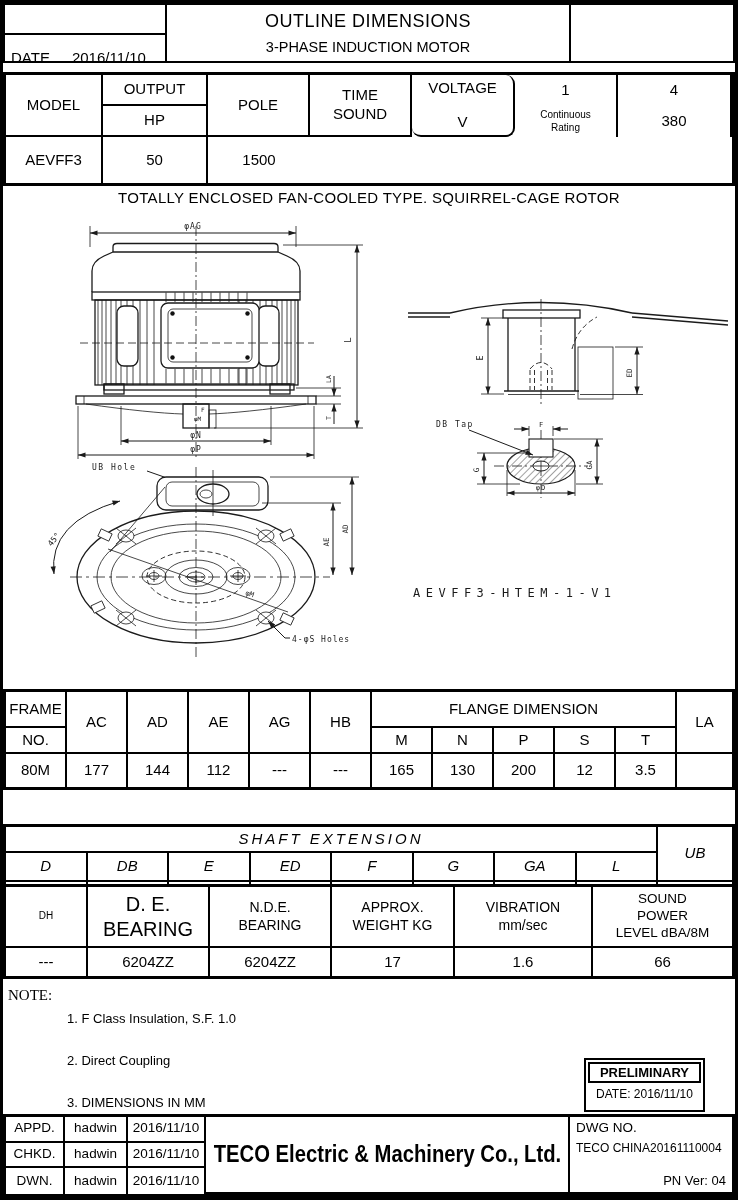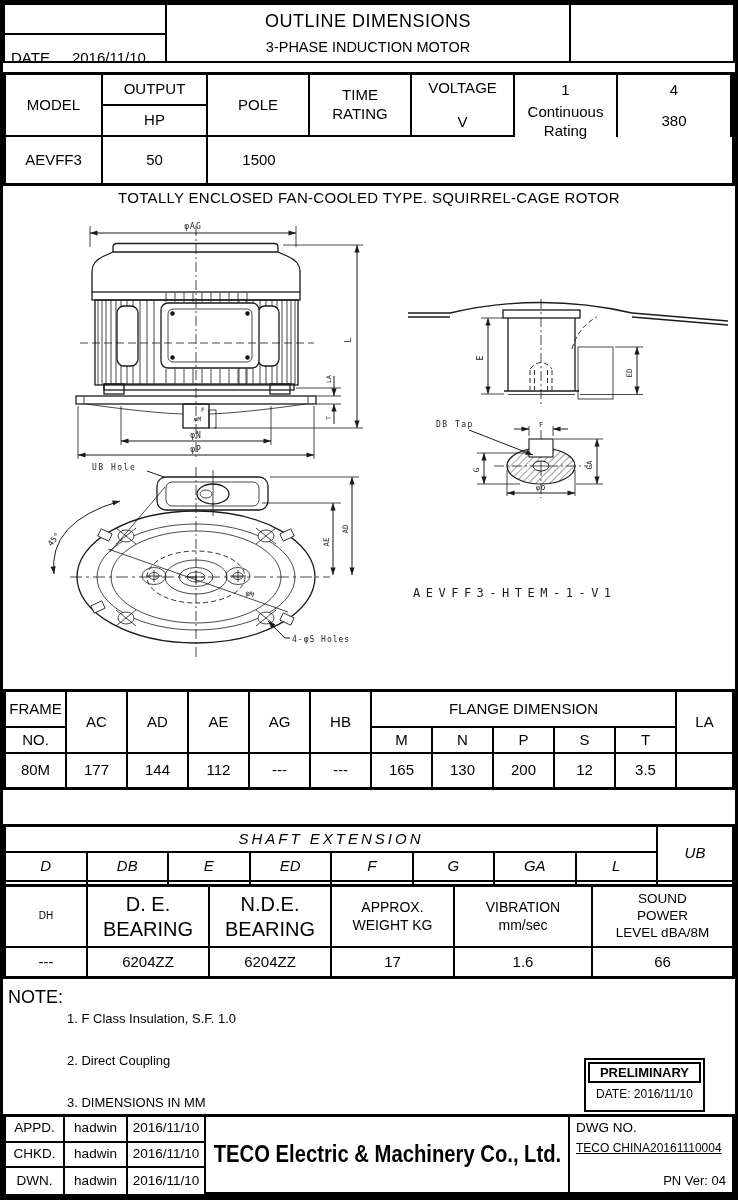--- a/index.html
+++ b/index.html
@@ -7,56 +7,56 @@
         font-family:"Liberation Sans",sans-serif;color:#000;box-sizing:border-box;
         border:3px solid #000;overflow:hidden;}
   .abs{position:absolute;}
   
   .tbl{position:absolute;display:grid;border:3px solid #000;background:#fff;box-sizing:border-box;}
   .tbl>div{border-right:2px solid #000;border-bottom:2px solid #000;display:flex;
            align-items:center;justify-content:center;text-align:center;
            white-space:pre-line;line-height:1.25;font-size:15px;box-sizing:border-box;}
   .tbl>div.lr{border-right:none;}
   .tbl>div.lb{border-bottom:none;}
-  .tall-lines{line-height:2.3 !important;}
+  .tall-lines{line-height:2.3 !important;border-radius:9px;}
   
   .hdr{position:absolute;left:0;top:0;width:732px;height:60px;border:2px solid #000;box-sizing:border-box;}
   .hdr-left{position:absolute;left:0;top:0;width:162px;height:100%;border-right:2px solid #000;box-sizing:border-box;}
   .hdr-left-top{height:28px;border-bottom:2px solid #000;}
   .hdr-date{display:flex;align-items:center;font-size:15px;padding-left:6px;height:44px;}
   .hdr-date .val{margin-left:22px;}
   .hdr-center{position:absolute;left:162px;top:0;width:404px;height:100%;border-right:2px solid #000;
               box-sizing:border-box;display:flex;flex-direction:column;align-items:center;justify-content:space-evenly;}
   .hdr-title{font-size:18px;letter-spacing:.5px;}
   .hdr-subtitle{font-size:14.5px;}
   
   .caption{position:absolute;left:0;top:186px;width:732px;text-align:center;font-size:15px;letter-spacing:.3px;}
   svg text{font-family:"DejaVu Sans Mono","Liberation Mono",monospace;fill:#1b1b1b;}
   .obj{stroke:#1b1b1b;stroke-width:1.3;fill:none;}
   .th{stroke:#1b1b1b;stroke-width:.8;fill:none;}
   .dim{stroke:#1b1b1b;stroke-width:1;fill:none;}
   .cl{stroke:#1b1b1b;stroke-width:.8;fill:none;stroke-dasharray:10 3 2 3;}
   .hid{stroke:#1b1b1b;stroke-width:.9;fill:none;stroke-dasharray:5 3;}
   .wfill{fill:#fff;}
   
-  .note-label{position:absolute;left:5px;top:984px;font-size:18px;}
+  .note-label{position:absolute;left:5px;top:984px;font-size:15px;font-family:Liberation Serif, serif;}
   .note-lines{position:absolute;left:64px;top:984px;font-size:13px;line-height:21px;white-space:pre-line;}
   .prelim{position:absolute;left:581px;top:1055px;width:121px;height:54px;border:2px solid #000;
           box-sizing:border-box;padding:2px;}
   .prelim-title{border:2px solid #000;text-align:center;font-weight:bold;font-size:13px;padding:1px 0;}
   .prelim-date{text-align:center;font-size:12px;margin-top:4px;}
   
   .footer{left:0;top:1111px;width:732px;height:83px;grid-template-columns:59px 63px 78px 364px 1fr;
           grid-template-rows:1fr 1fr 1fr;}
   .footer>div{font-size:13.5px;}
   .company-cell{overflow:hidden;}
   .company{font-weight:bold;font-size:23px;white-space:nowrap;transform:scaleX(.88);}
   .dwg-cell{flex-direction:column;align-items:stretch !important;justify-content:flex-start !important;
             padding:3px 6px;text-align:left !important;}
-  .dwg-no{font-size:12px;margin-top:4px;text-decoration:underline;}
+  .dwg-no{font-size:12px;margin-top:4px;}
   .pn-ver{margin-top:auto;text-align:right;font-size:13px;}
 </style>
 </head>
 <body>
 
 <div class="page">
 
   <div class="hdr">
     <div class="hdr-left">
       <div class="hdr-left-top"></div>
@@ -71,28 +71,28 @@
     </div>
   </div>
 
   <div class="tbl" style="left:0;top:69px;width:732px;height:114px;
               grid-template-columns:97px 105px 102px 102px 103px 103px 1fr;
               grid-template-rows:31px 31px 1fr;">
     <div style="grid-row:1/3">MODEL</div>
     <div>OUTPUT</div>
     <div style="grid-row:1/3">POLE</div>
     <div style="grid-row:1/3">TIME
-RATING</div>
+SOUND</div>
     <div style="grid-row:1/3" class="tall-lines">VOLTAGE
 V</div>
     <div style="grid-row:2;grid-column:2">HP</div>
     <div class="lb" style="grid-row:3;grid-column:1">AEVFF3</div>
     <div class="lb">1</div>
     <div class="lb">4</div>
-    <div class="lb" style="font-size:15px">Continuous
+    <div class="lb" style="font-size:10px">Continuous
 Rating</div>
     <div class="lb">380</div>
     <div class="lb">50</div>
     <div class="lb lr">1500</div>
   </div>
 
   <div class="caption">TOTALLY ENCLOSED FAN-COOLED TYPE. SQUIRREL-CAGE ROTOR</div>
 
   <svg class="abs" style="left:0;top:183px;" width="732" height="503" viewBox="3 186 732 503">
     <defs>
@@ -429,21 +429,21 @@
     <div class="lb">21.5</div>
     <div class="lb">282</div>
     <div class="lb lr">φ22</div>
   </div>
 
   <div class="tbl" style="left:0;top:881px;width:732px;height:95px;
               grid-template-columns:82px 122px 122px 123px 138px 1fr;grid-template-rows:1fr 28px;">
     <div style="font-size:10px">DH</div>
     <div style="font-size:20px">D. E.
 BEARING</div>
-    <div style="font-size:20px">N.D.E.
+    <div style="font-size:14px">N.D.E.
 BEARING</div>
     <div style="font-size:14px">APPROX.
 WEIGHT KG</div>
     <div style="font-size:14px">VIBRATION
 mm/sec</div>
     <div class="lr" style="font-size:13.5px">SOUND
 POWER
 LEVEL dBA/8M</div>
     <div class="lb">---</div>
     <div class="lb">6204ZZ</div>

